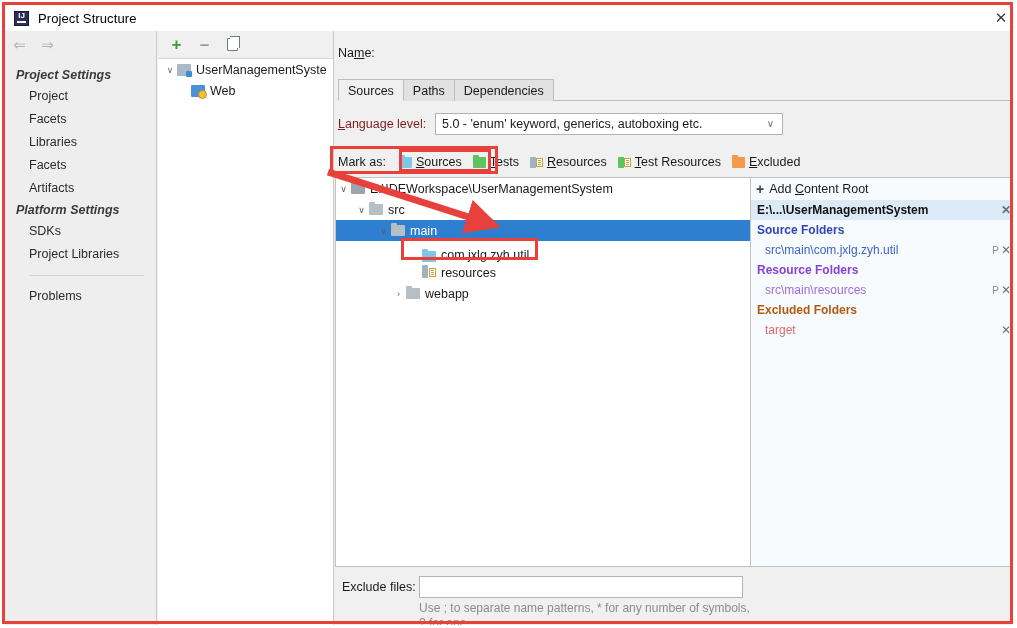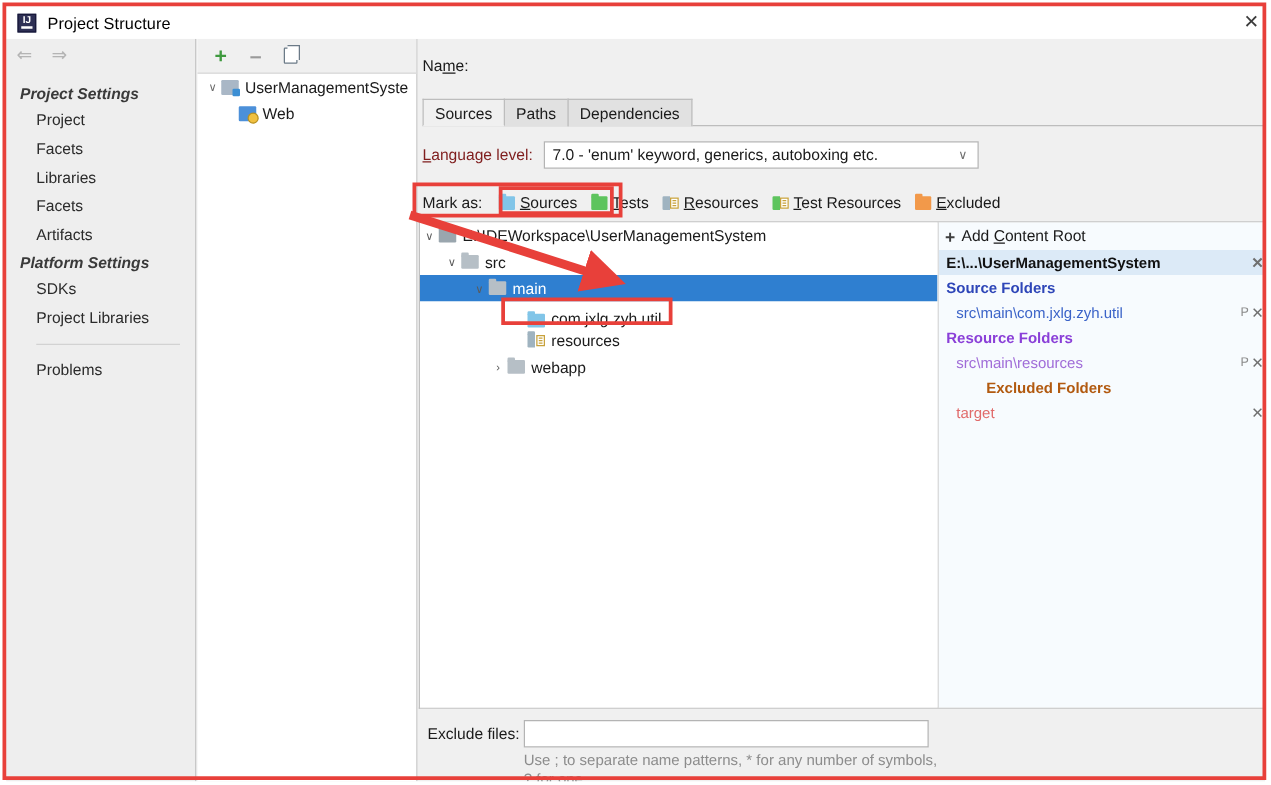--- a/index.html
+++ b/index.html
@@ -503,21 +503,21 @@
   .add-root .plus { color: #3f3f3f; font-size: 14px; font-weight: bold; margin-right: 5px; line-height: 12px; }
   .add-root u { text-decoration: underline; }
   .root-path {
     background: #dceaf7;
     font-weight: bold;
     color: #111111;
     font-size: 12px;
   }
   .hdr-src  { color: #2e46b8; font-weight: bold; font-size: 12px; }
   .hdr-res  { color: #8a3fd8; font-weight: bold; font-size: 12px; }
-  .hdr-exc  { color: #b25a10; font-weight: bold; font-size: 12px; margin-left: 32px; }
+  .hdr-exc  { color: #b25a10; font-weight: bold; font-size: 12px; }
   .val-src  { color: #3b63c8; padding-left: 14px; }
   .val-res  { color: #a06cd8; padding-left: 14px; }
   .val-exc  { color: #e06a6a; padding-left: 14px; }
 
   
   .exclude-row {
     position: absolute;
     left: 0; top: 544px;
     width: 677px; height: 24px;
     display: flex;
@@ -626,21 +626,21 @@
       <div class="tabs">
         <div class="tab active">Sources</div>
         <div class="tab">Paths</div>
         <div class="tab">Dependencies</div>
       </div>
       <div class="tabs-underline"></div>
 
       <div class="lang-row">
         <div class="lang-label"><u>L</u>anguage level:</div>
         <div class="lang-select">
-          <span>7.0 - 'enum' keyword, generics, autoboxing etc.</span>
+          <span>5.0 - 'enum' keyword, generics, autoboxing etc.</span>
           <span class="caret">∨</span>
         </div>
       </div>
 
       <div class="markas-row">
         <span class="markas-label">Mark as:</span>
 
         <span class="mark-btn">
           <span class="f-ico f-sources"></span>
           <span class="lbl"><u>S</u>ources</span>

